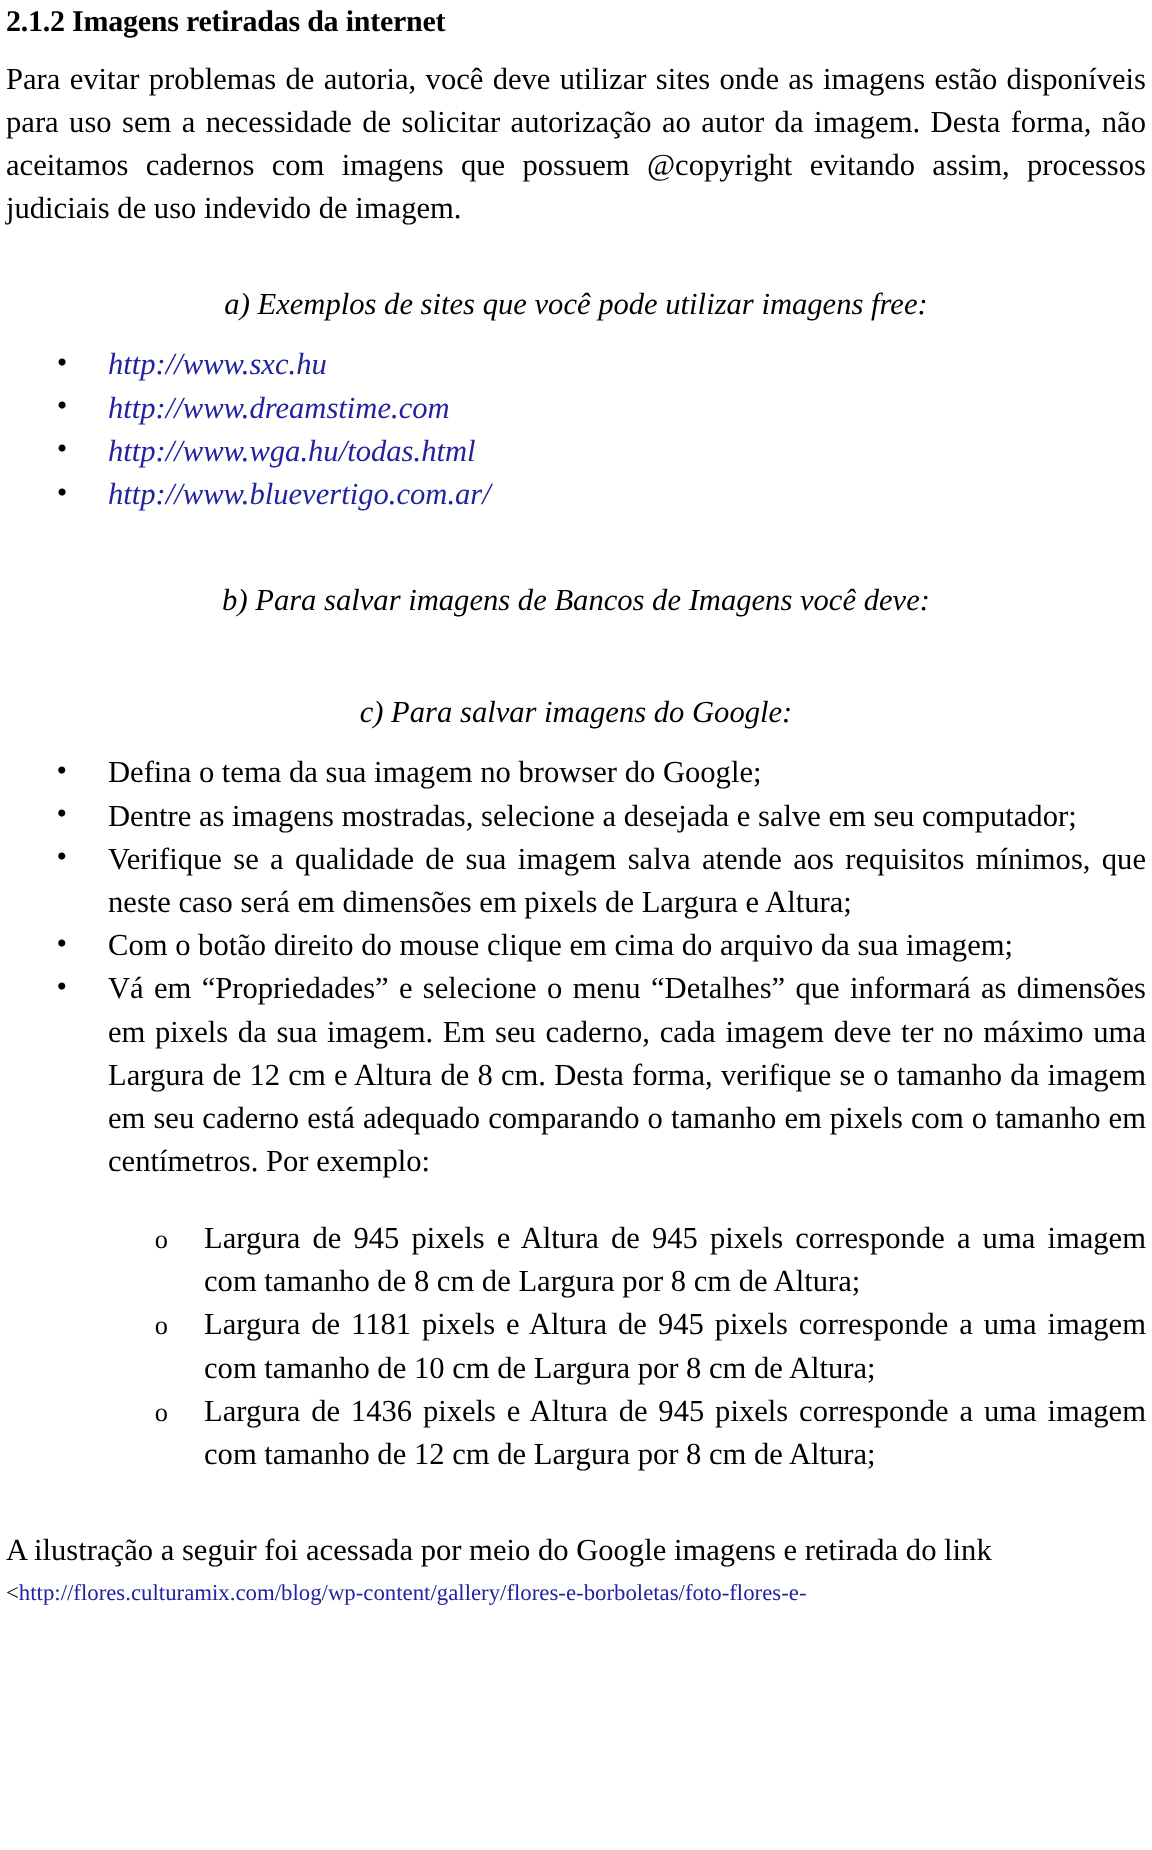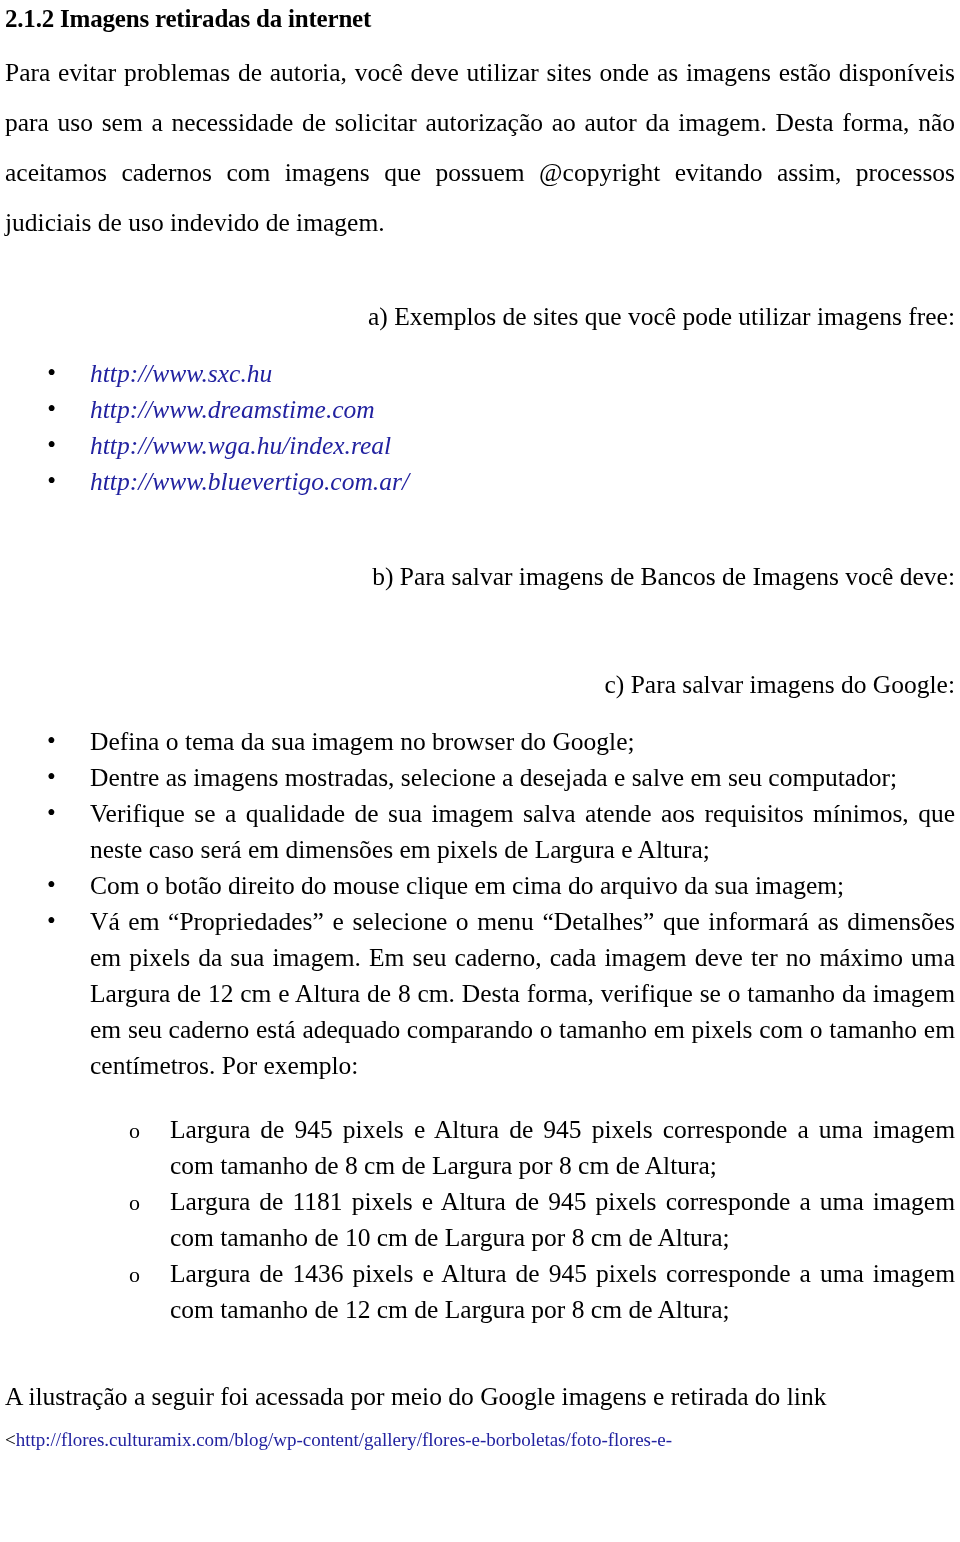--- a/index.html
+++ b/index.html
@@ -29,27 +29,27 @@
     font-size: 25px;
     font-weight: bold;
     margin: 0 0 0 0;
     padding: 0;
     line-height: 30px;
     letter-spacing: -0.2px;
   }
 
   p.para {
     font-size: 25.5px;
-    line-height: 50px;
+    line-height: 36px;
     margin: 0;
     padding: 0;
     text-align: justify;
     text-justify: inter-word;
   }
-  p.para.nojust { text-align: right; }
+  p.para.nojust { text-align: center; font-style: italic; }
 
   .spacer-sm { height: 14px; }
   .spacer-md { height: 28px; }
   .spacer-lg { height: 44px; }
   .spacer-xl { height: 52px; }
 
   ul.bullets, ul.subbullets {
     list-style: none;
     margin: 0;
     padding: 0;
@@ -128,21 +128,21 @@
     <div class="spacer-sm"></div>
 
     <ul class="bullets">
       <li class="linkitem">
         <span class="lnk">http://www.sxc.hu</span>
       </li>
       <li class="linkitem">
         <span class="lnk">http://www.dreamstime.com</span>
       </li>
       <li class="linkitem">
-        <span class="lnk">http://www.wga.hu/index.real</span>
+        <span class="lnk">http://www.wga.hu/todas.html</span>
       </li>
       <li class="linkitem">
         <span class="lnk">http://www.bluevertigo.com.ar/</span>
       </li>
     </ul>
 
     <div class="spacer-xl"></div>
 
     <p class="para nojust">b) Para salvar imagens de Bancos de Imagens você deve:</p>
 

